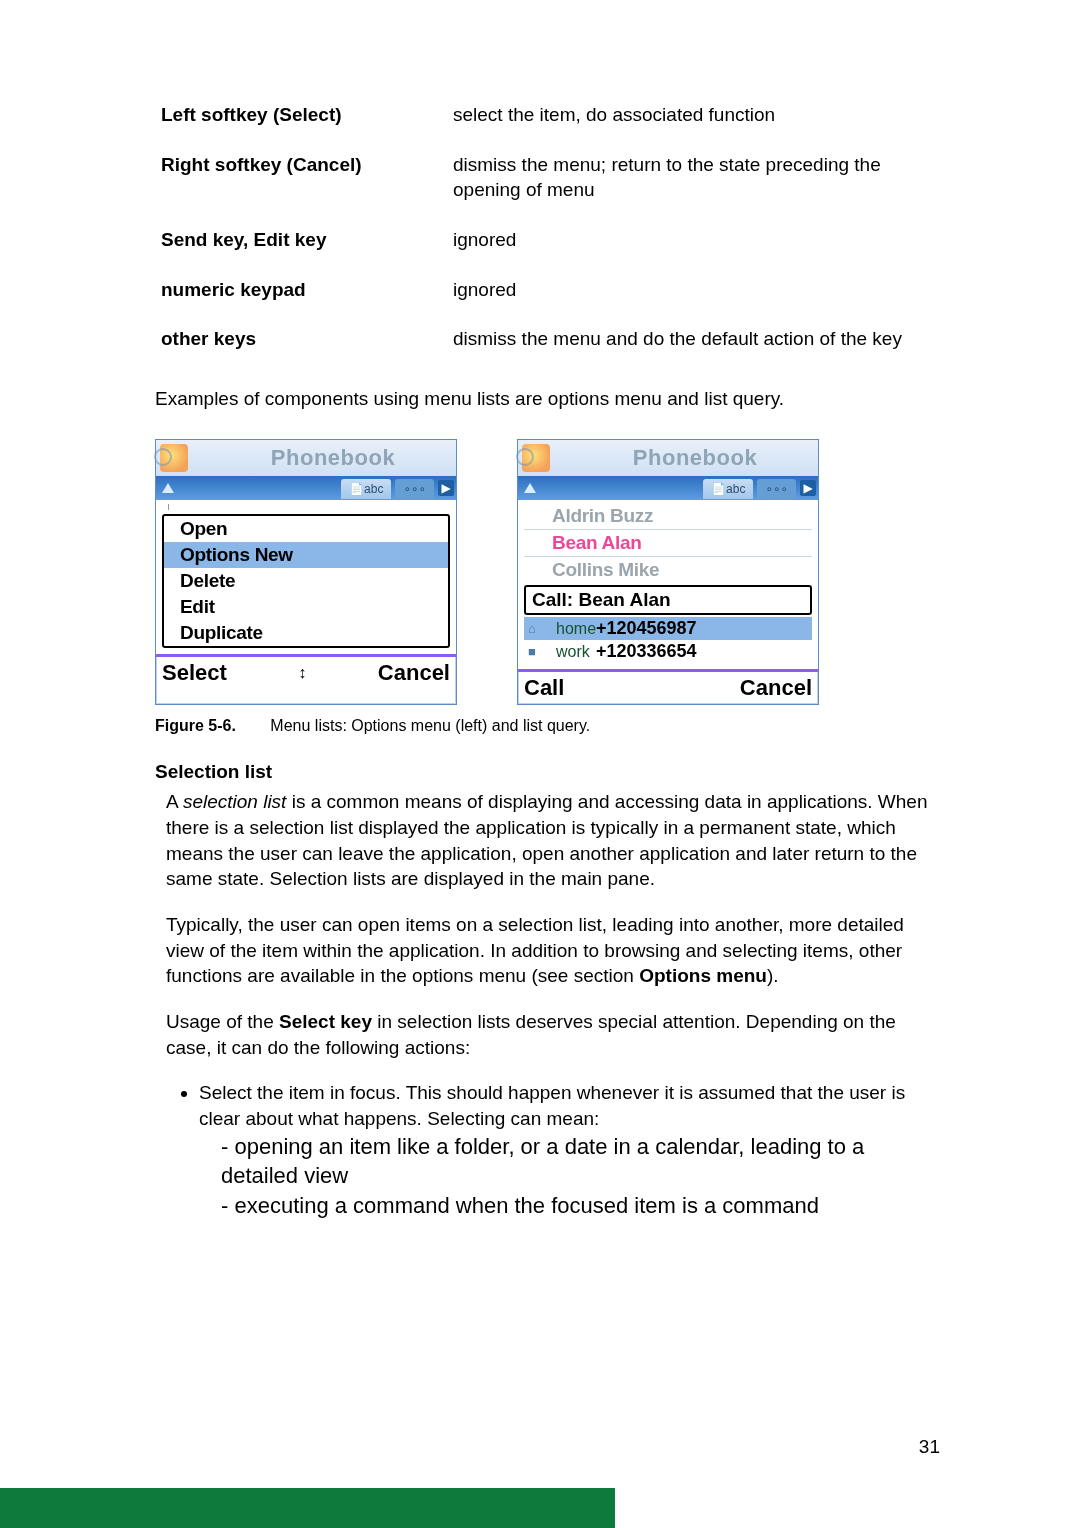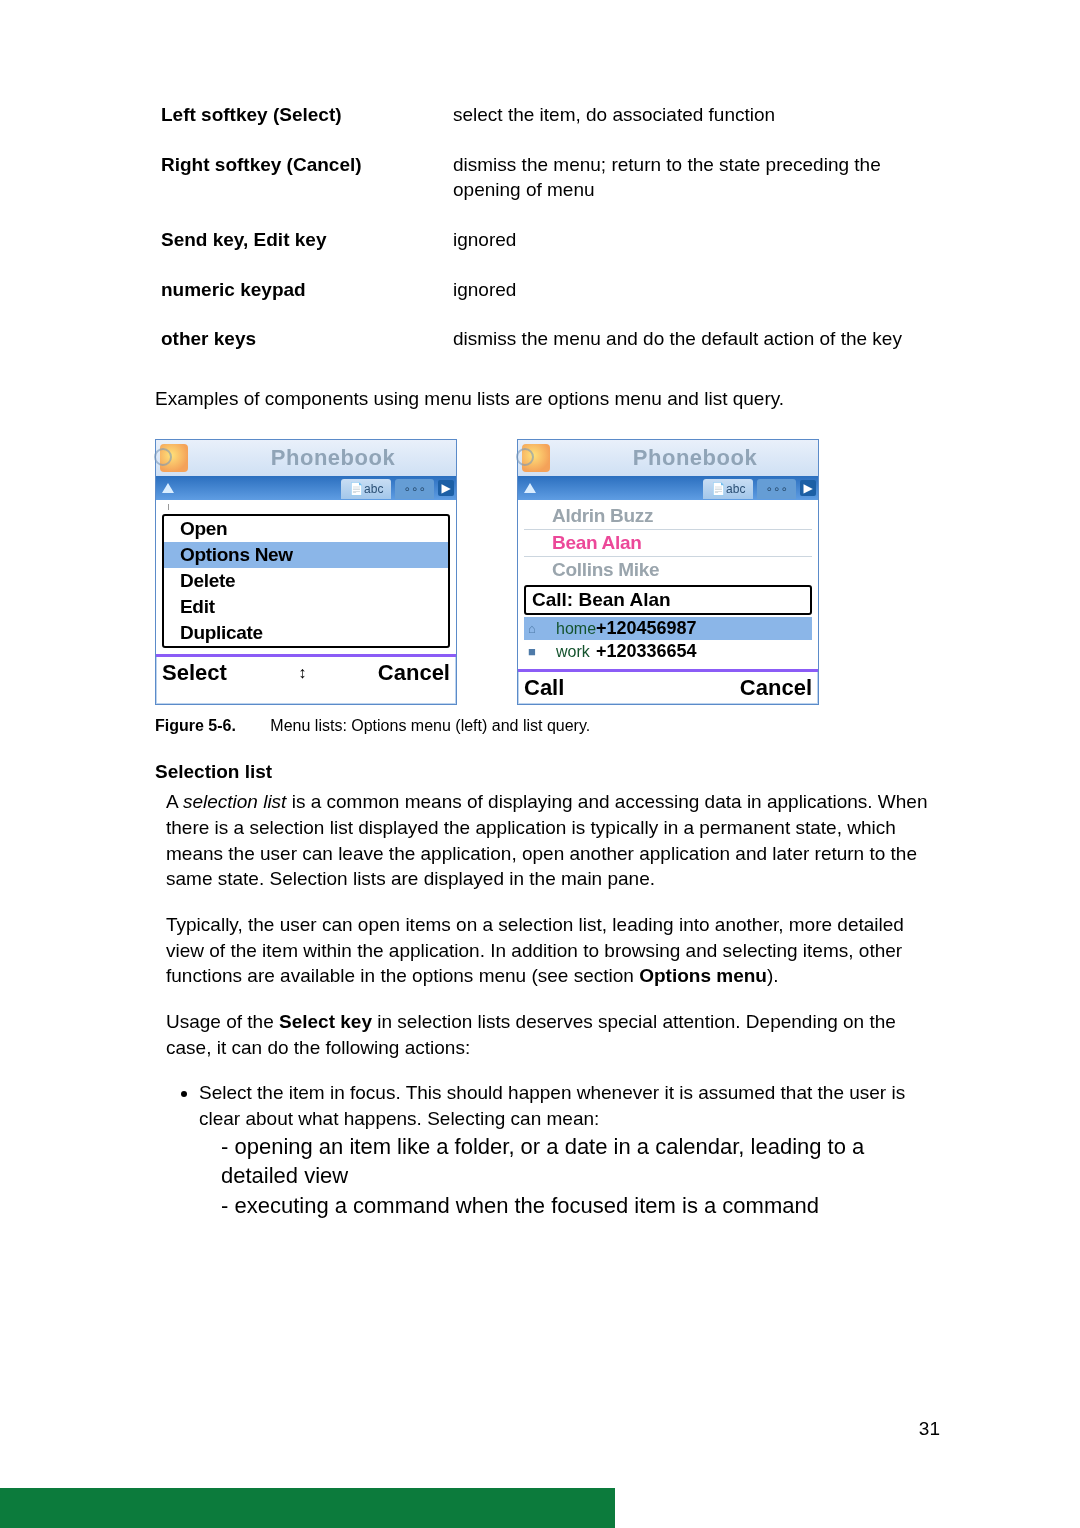--- a/index.html
+++ b/index.html
@@ -200,21 +200,21 @@
   }
   ul.bul > li { margin-bottom: 4px; }
   .sub {
     font-size: 22px;
     line-height: 1.35;
     margin-left: 22px;
   }
   .pagenum {
     position: absolute;
     right: 140px;
-    bottom: 88px;
+    bottom: 70px;
     font-size: 19px;
   }
   .footerbar {
     position: absolute;
     left: 0;
     bottom: 0;
     width: 615px;
     height: 40px;
     background: #0c7b3c;
   }

